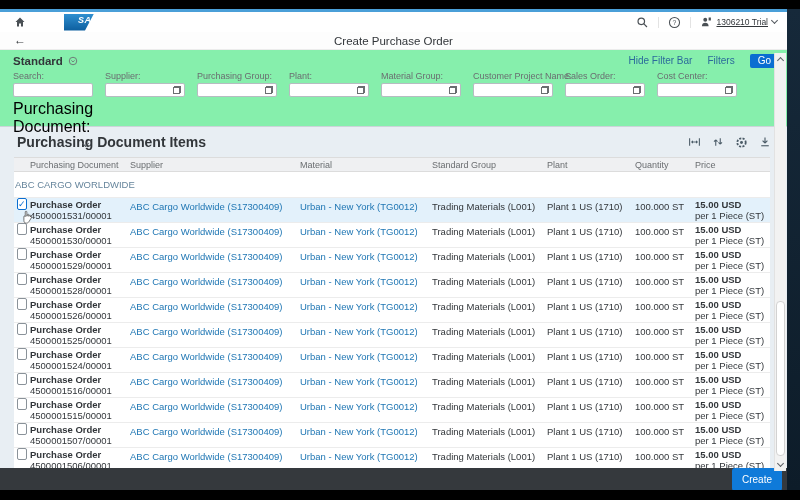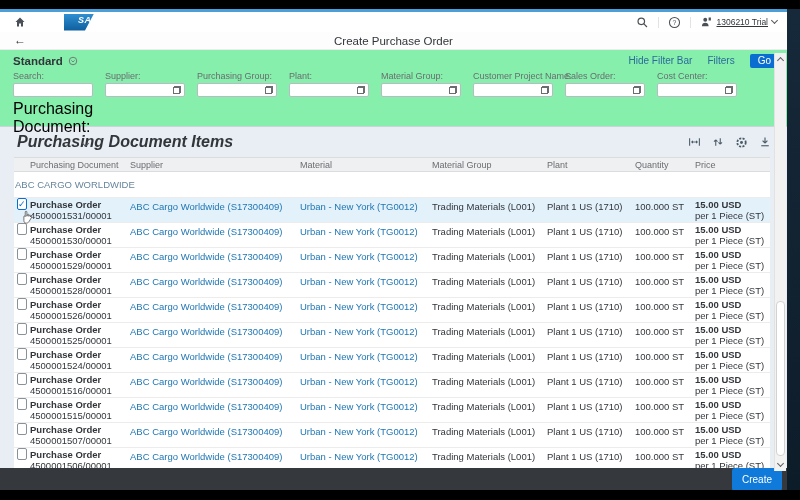--- a/index.html
+++ b/index.html
@@ -47,21 +47,21 @@
   .has-vh .vh { display:block; }
   .vh::before { content:""; position:absolute; right:0; top:0; width:5px; height:5px; border:1px solid #6a6d70; }
   .vh::after  { content:""; position:absolute; left:0; bottom:0; width:5px; height:5px; border:1px solid #6a6d70; background:#fff; }
   .fb-row2 { margin-top:3px; width:80px; }
   .select-box { height:14px; border:1px solid #b6bcc1; border-radius:2px; background:#fff;
                 display:flex; align-items:center; justify-content:flex-end; padding-right:4px; }
 
   
   .content { height:341px; background:#e8eef3; overflow:hidden; }
   .content-head { height:30px; display:flex; align-items:center; padding:0 16px 0 17px; }
-  .content-title { font-size:16px; font-weight:bold; color:#32363a;font-style:italic; }
+  .content-title { font-size:14px; font-weight:bold; color:#32363a; }
   .tbl-toolbar { margin-left:auto; display:flex; align-items:center; gap:11px; }
 
   .table { margin:0 17px 0 14px; background:#fff; }
   .tgrid { display:grid; grid-template-columns:16px 100px 170px 132px 115px 88px 60px 1fr; }
   .thead { height:15px; background:#eff0f2; border-top:1px solid #dcdcdc; border-bottom:1px solid #dcdcdc;
            font-size:9px; color:#6a6d70; align-items:center; }
   .group-row { height:26px; font-size:9.5px; color:#66859c; display:flex; align-items:center;
                padding-left:1px; border-bottom:1px solid #ececec; background:#fff; }
   .row { height:25px; border-bottom:1px solid #ececec; position:relative; background:#fff; font-size:9.5px; color:#32363a; }
   .row.selected { background:#e3f1fb; }
@@ -251,21 +251,21 @@
         </span>
       </div>
     </div>
 
     <div class="table">
       <div class="thead tgrid">
         <span></span>
         <span>Purchasing Document</span>
         <span>Supplier</span>
         <span>Material</span>
-        <span>Material Group</span>
+        <span>Standard Group</span>
         <span>Plant</span>
         <span>Quantity</span>
         <span>Price</span>
       </div>
       <div class="group-row">ABC CARGO WORLDWIDE</div>
 
         <div class="row tgrid selected">
           <span class="checkbox-cell">
             <span class="checkbox">✓</span>
             <span class="hand-cursor">

